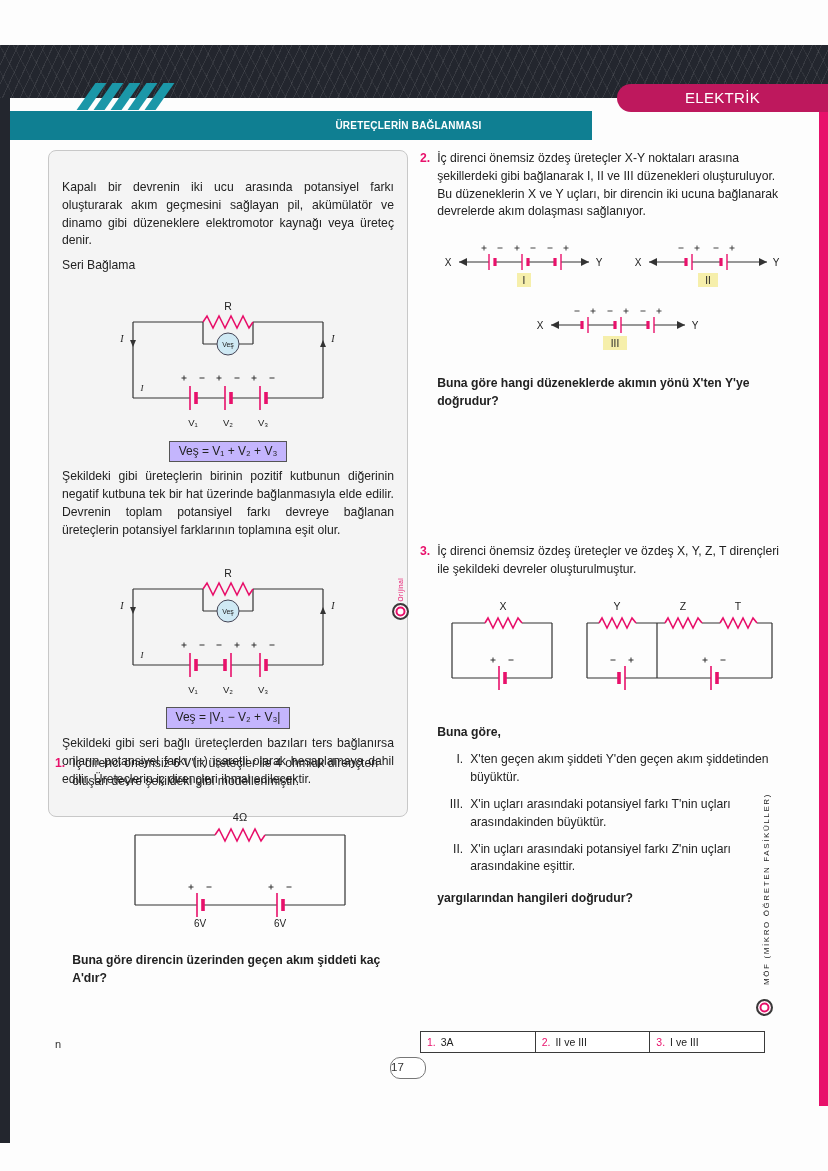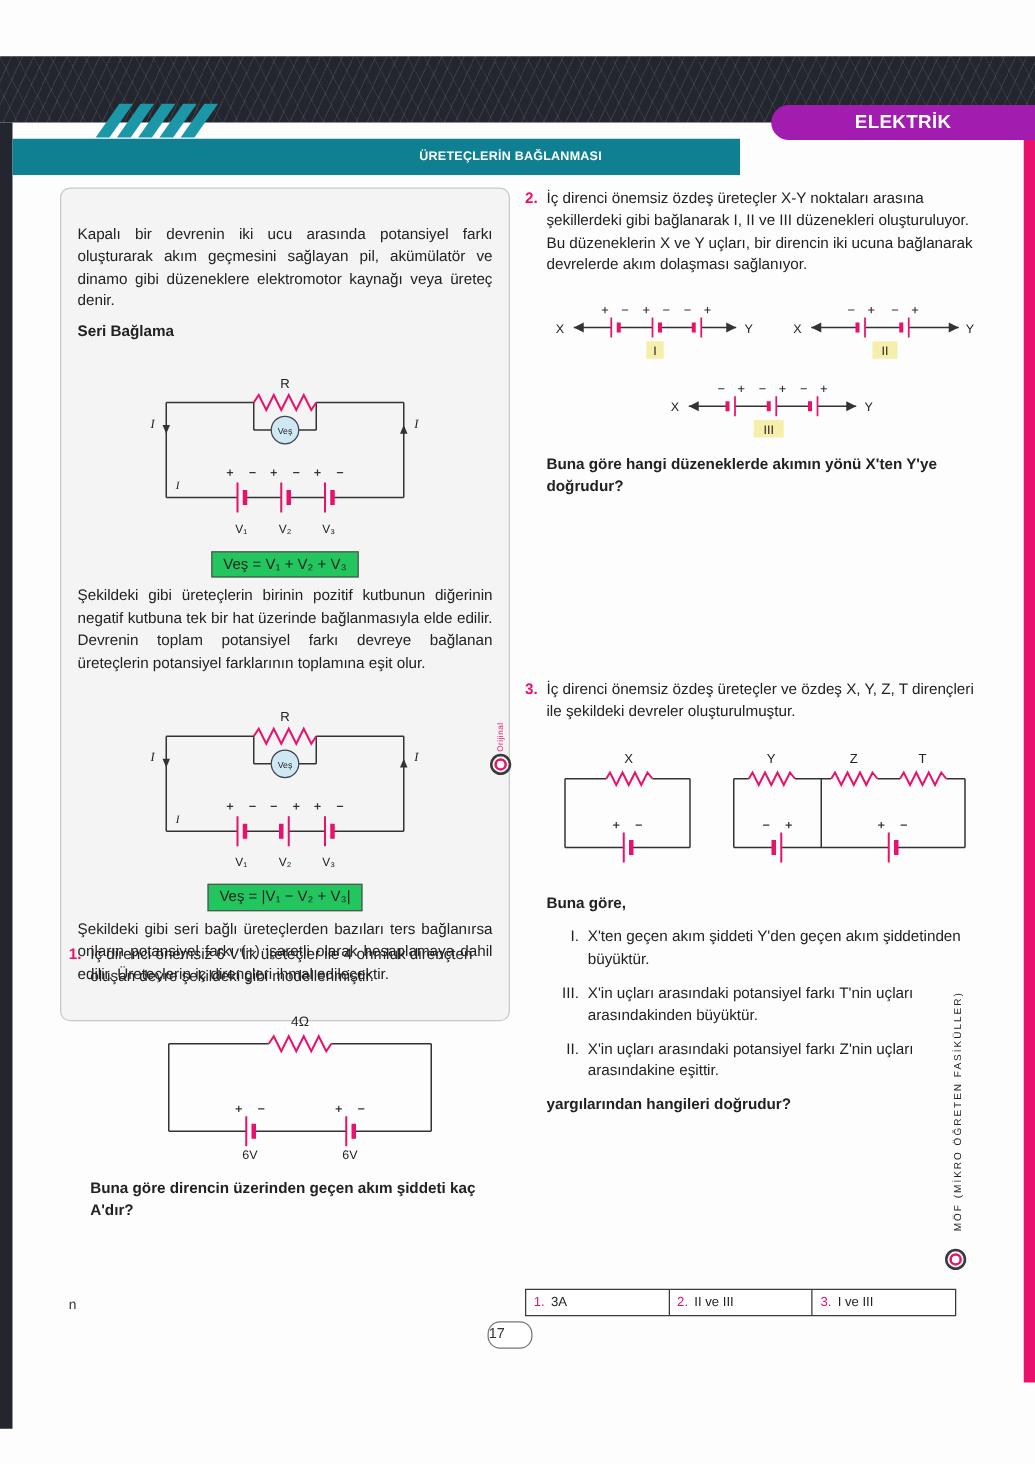--- a/index.html
+++ b/index.html
@@ -6,41 +6,41 @@
   body{width:828px;height:1171px;position:relative;background:#fdfdfd;overflow:hidden;
        font-family:"Liberation Sans","DejaVu Sans",sans-serif;color:#222;}
   .band{position:absolute;left:0;top:45px;width:828px;height:53px;background-color:#23262e;
         background-image:repeating-linear-gradient(115deg,rgba(255,255,255,.09) 0 1px,transparent 1px 8px),
                          repeating-linear-gradient(62deg,rgba(255,255,255,.06) 0 1px,transparent 1px 12px);}
   .left-strip{position:absolute;left:0;top:98px;width:10px;height:1045px;background:#23262e;}
   .right-strip{position:absolute;right:0;top:98px;width:9px;height:1008px;background:#e8116b;}
   .banner{position:absolute;left:10px;top:111px;width:582px;height:29px;background:#0f7f92;color:#ffffff;
           font-weight:bold;font-size:10px;line-height:29px;text-align:center;padding-left:215px;
           box-sizing:border-box;letter-spacing:.2px;}
-  .badge{position:absolute;right:0;top:84px;width:211px;height:28px;background:#a21caf;
-         border-radius:14px 0 0 14px;color:#fff;font-weight:bold;font-size:15px;line-height:28px;
+  .badge{position:absolute;right:0;top:84px;width:211px;height:28px;background:#be185d;
+         border-radius:14px 0 0 14px;color:#fff;font-weight:normal;font-size:15px;line-height:28px;
          text-align:center;letter-spacing:.3px;}
   .stripes{position:absolute;left:86px;top:83px;display:flex;gap:6px;}
   .stripes span{width:11px;height:27px;background:#1b97a8;transform:skewX(-35deg);}
   .theory{position:absolute;left:48px;top:150px;width:360px;background:#f4f4f4;border:1px solid #c8c8c8;
           border-radius:8px;padding:28px 13px;box-sizing:border-box;font-size:12.2px;line-height:1.46;}
   .tpara{text-align:justify;margin:0 0 7px;}
-  .theading{font-weight:bold;margin:4px 0 5px;}
+  .theading{font-weight:normal;margin:4px 0 5px;}
   .fig{text-align:center;margin:2px 0 6px;}
-  .formula-box{display:table;margin:3px auto 6px;border:1px solid #555;background:#22c55e;
+  .formula-box{display:table;margin:3px auto 6px;border:1px solid #555;background:#c4b5fd;
                padding:1px 9px;font-size:12px;}
   svg text{font-family:"Liberation Sans","DejaVu Sans",sans-serif;fill:#222;}
   svg .ser{font-family:"Liberation Serif","DejaVu Serif",serif;font-style:italic;}
   .question{position:absolute;display:flex;gap:7px;font-size:12.2px;line-height:1.46;}
   .q1{left:55px;top:755px;width:353px;}
   .q2{left:420px;top:150px;width:347px;}
   .q3{left:420px;top:543px;width:347px;}
   .qnum{color:#e8116b;font-weight:bold;flex:none;}
   .qbody{flex:1;}
-  .prompt{font-weight:bold;margin-top:2px;}
+  .prompt{font-weight:bold;margin-top:14px;}
   .ritems{margin-top:9px;}
   .ritem{display:flex;margin-bottom:9px;}
   .ritem .rn{width:26px;text-align:right;margin-right:7px;flex:none;}
   .answers{position:absolute;left:420px;top:1031px;width:345px;height:22px;display:flex;
            border:1px solid #3a3a3a;background:#fff;box-sizing:border-box;}
   .acell{flex:1;display:flex;align-items:center;padding-left:6px;font-size:10.5px;border-left:1px solid #3a3a3a;}
   .acell:first-child{border-left:none;}
   .anum{color:#e8116b;margin-right:5px;}
   .page-pill{position:absolute;left:390px;top:1057px;width:34px;height:20px;border:1px solid #777;
              border-radius:10px;background:#fff;font-size:11.5px;line-height:19px;text-align:left;color:#333;}

